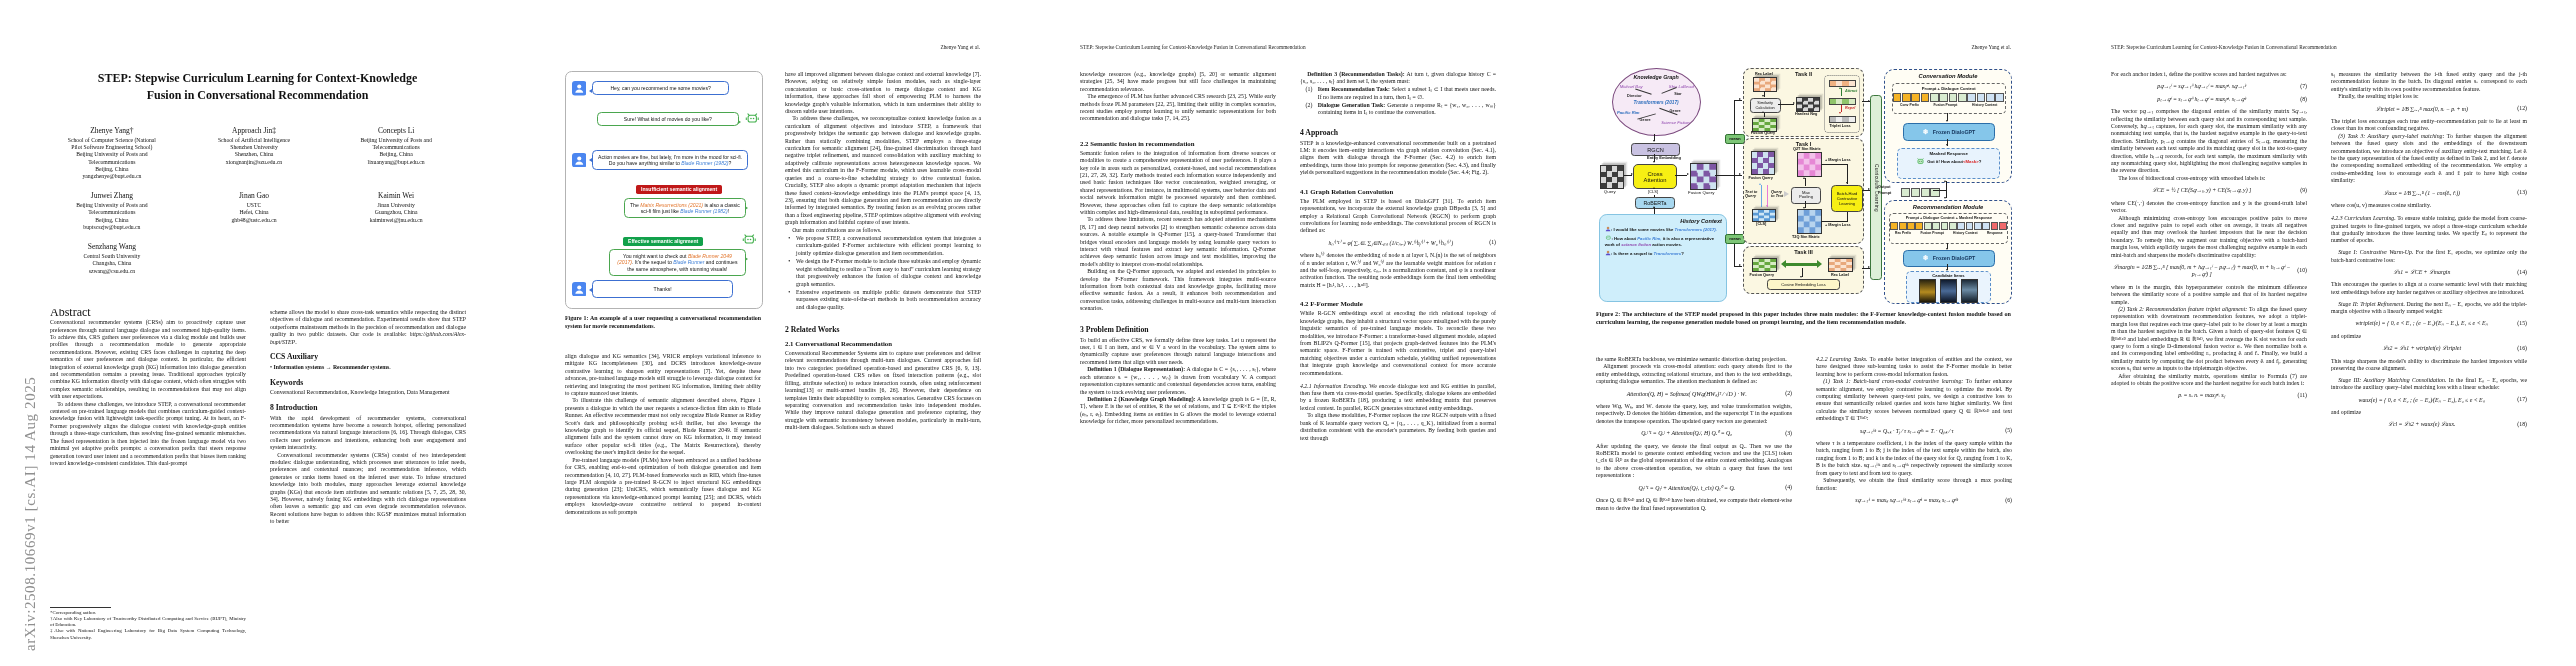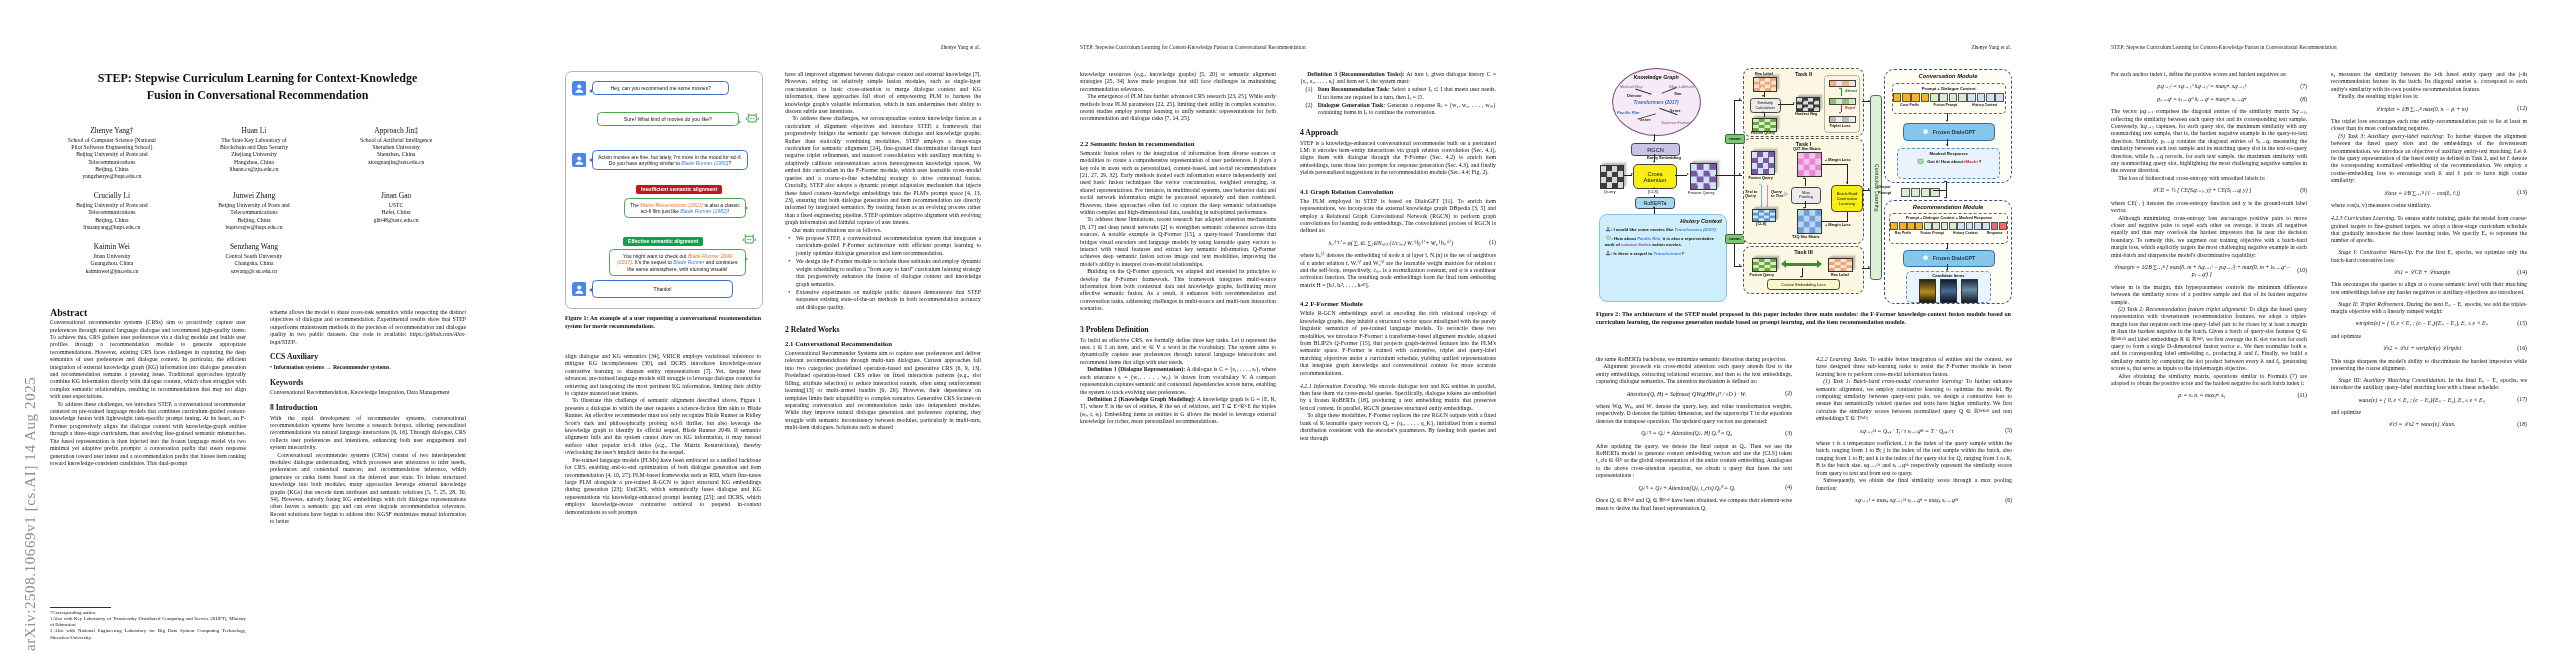--- a/index.html
+++ b/index.html
@@ -19,21 +19,21 @@
            column-gap:4.4px;row-gap:11px;text-align:center;margin-top:8px;}
   .aname{font-size:7.5px;margin-bottom:1.7px;}
   .aff{font-size:5.7px;line-height:7.3px;white-space:pre-line;}
 
   .col{position:absolute;width:196px;font-size:5.8px;line-height:7.4px;text-align:justify;}
   .lcol{left:50px;} .rcol{left:270px;}
   .par{margin:0;text-indent:7.2px;}
   .ni{text-indent:0;}
   .h1{font-size:7.7px;font-weight:bold;margin:7.2px 0 3.3px 0;text-indent:0;text-align:left;}
   .h2{font-size:6.8px;font-weight:bold;margin:6.7px 0 2.8px 0;text-indent:0;text-align:left;}
-  .abs-h{font-size:10px;font-weight:bold;margin:0 0 2.8px 0;}
+  .abs-h{font-size:12px;font-weight:normal;margin:0 0 2.8px 0;}
   .runin{font-style:italic;}
   .blead{font-weight:bold;}
   .bul{display:flex;margin:1.1px 0 1.1px 3.3px;}
   .bdot{width:7.8px;flex:none;}
   .nitem{display:flex;margin:0.6px 0 0.6px 5.6px;}
   .nnum{width:12.2px;flex:none;}
   .eq{position:relative;text-align:center;font-style:italic;margin:5px 0;padding:0 14.5px 0 0;}
   .eqnum{position:absolute;right:0;top:50%;transform:translateY(-50%);font-style:normal;}
   .fnblock{position:absolute;left:50px;width:196px;font-size:4.9px;line-height:6.1px;text-align:justify;}
   .fnrule{border-top:0.4px solid #333;width:61px;margin-bottom:2.2px;}
@@ -138,36 +138,28 @@
     <div>
         <div class="aname">Zhenye Yang†</div>
         <div class="aff">School of Computer Science (National
 Pilot Software Engineering School)
 Beijing University of Posts and
 Telecommunications
 Beijing, China
 yangzhenye@bupt.edu.cn</div>
       </div>
     <div>
-        <div class="aname">Huan Li</div>
-        <div class="aff">The State Key Laboratory of
-Blockchain and Data Security
-Zhejiang University
-Hangzhou, China
-lihuan.cs@zju.edu.cn</div>
-      </div>
-    <div>
         <div class="aname">Approach Jin‡</div>
         <div class="aff">School of Artificial Intelligence
 Shenzhen University
 Shenzhen, China
 xiongnanjin@szu.edu.cn</div>
       </div>
     <div>
-        <div class="aname">Crucially Li</div>
+        <div class="aname">Concepts Li</div>
         <div class="aff">Beijing University of Posts and
 Telecommunications
 Beijing, China
 lixuanyang@bupt.edu.cn</div>
       </div>
     <div>
         <div class="aname">Junwei Zhang</div>
         <div class="aff">Beijing University of Posts and
 Telecommunications
 Beijing, China

